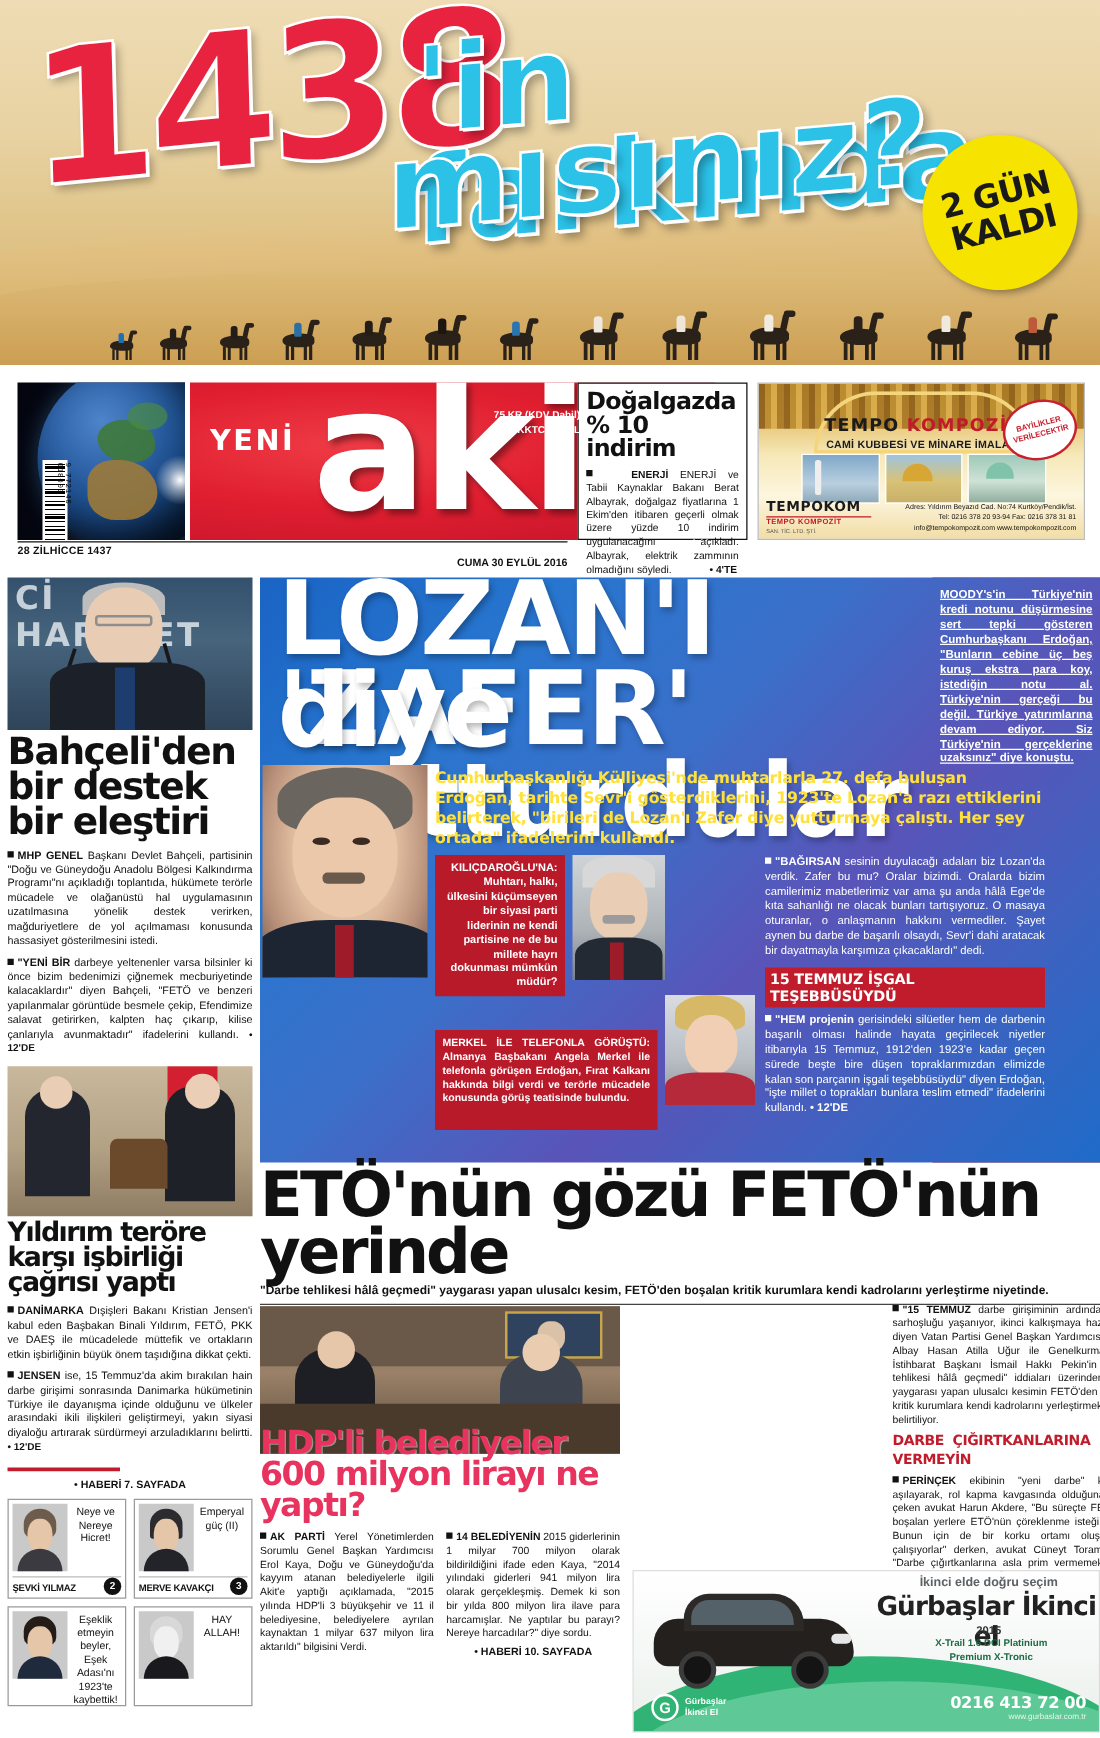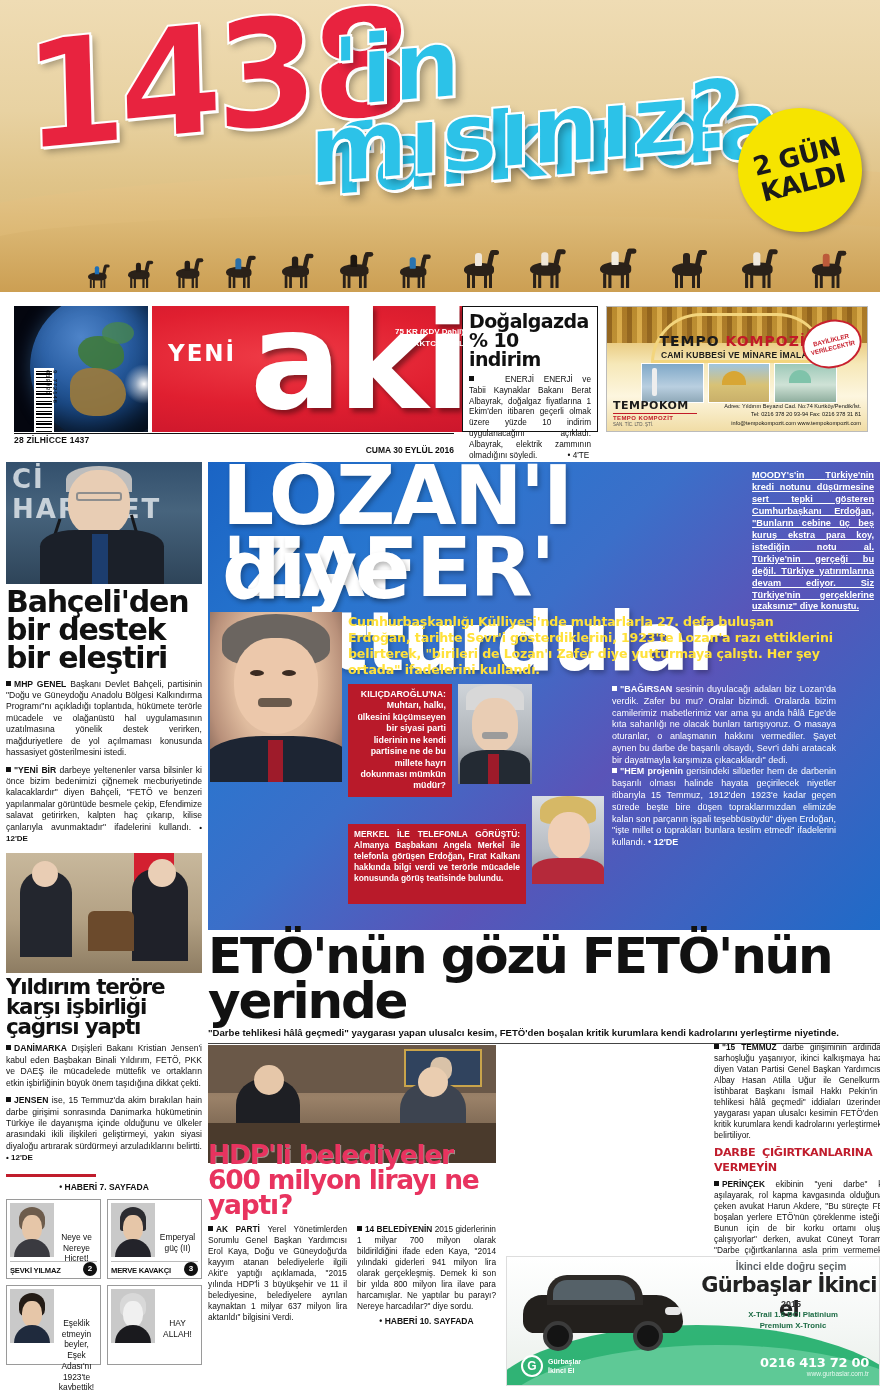--- a/index.html
+++ b/index.html
@@ -93,21 +93,21 @@
   .akit { position:absolute; left:98px; top:-24px; font-family:"DejaVu Sans", sans-serif; font-weight:900; font-size:136px; color:#fff; letter-spacing:-4px;
           text-shadow: 3px 4px 5px rgba(0,0,0,.4);}
   .price { position:absolute; left:152px; top:20px; font-size:8px; color:#fff; font-weight:700; text-align:right; width:160px; line-height:1.5; z-index:5;}
   .weburl { position:absolute; left:370px; top:124px; font-size:7.5px; color:#fff; font-weight:700; z-index:5;}
   .datestr { position:absolute; left:300px; top:153px; width:154px; font-size:8.5px; font-weight:700; color:#111; text-align:right;}
 
   
   .gas-box { position:absolute; left:462px; top:14px; width:136px; height:126px; border:1px solid #111; padding:5px 6px; background:#fff;}
   .gas-h { font-family:"DejaVu Sans", sans-serif; font-weight:900; font-size:19px; line-height:1.0; color:#111; letter-spacing:-.6px; }
   .gas-b { margin-top:6px; font-size:8.2px; line-height:1.32; color:#111; text-align:justify; }
-  .gas-b b { font-weight:400;padding-left:28px; }
+  .gas-b b { font-weight:700;padding-left:28px; }
 
   
   .tempo { position:absolute; left:606px; top:14px; width:262px; height:126px; border:1px solid #bbb; overflow:hidden;
      background: linear-gradient(180deg,#c6932f 0%, #e3bb63 18%, #f6e8b8 46%, #fdf6df 72%, #f1dda6 100%);}
   .tempo-pat { position:absolute; left:0; top:0; width:262px; height:36px;
      background: repeating-linear-gradient(90deg,#8d5f1a 0 5px,#b98a2e 5px 10px,#d9ab4a 10px 15px,#a87725 15px 20px);
      opacity:.92;}
   .tempo-arch { position:absolute; left:44px; top:6px; width:176px; height:50px; border:3px solid #f3d57d; border-radius: 88px 88px 0 0; background:transparent;}
   .tempo-t1 { position:absolute; left:0; top:26px; width:262px; text-align:center; font-family:"DejaVu Sans", sans-serif; font-weight:800; font-size:14px; color:#1b1b1b; letter-spacing:1px;}
   .tempo-t1 em { font-style:normal; color:#c21a28; }
@@ -230,21 +230,21 @@
   .hl-obama { font-size:21px; }
   .hab { text-align:center; font-size:8.5px; font-weight:900; margin-top:4px; color:#111;}
 
   
   .cols { margin-top:7px; display:grid; grid-template-columns:1fr 1fr; gap:6px; }
   .ccard { border:1px solid #9a9a9a; height:80px; position:relative; background:#fff; padding:3px; }
   .ccard .ph { position:absolute; left:3px; top:3px; width:44px; height:54px; overflow:hidden; background:#c9c9c9;}
   .ccard .ph .h { position:absolute; left:9px; top:4px; width:26px; height:24px; background:#6d5c4c; border-radius:50% 50% 30% 30%;}
   .ccard .ph .f { position:absolute; left:12px; top:12px; width:20px; height:26px; background:#e6c6a8; border-radius:45%;}
   .ccard .ph .b { position:absolute; left:4px; top:36px; width:36px; height:20px; background:#3a3a40; border-radius:24px 24px 0 0;}
-  .ccard .ttl { position:absolute; left:50px; top:4px; right:4px; font-size:8.4px; line-height:1.28; color:#111; text-align:center; font-weight:500;margin-top:28px;}
+  .ccard .ttl { position:absolute; left:50px; top:4px; right:4px; font-size:8.4px; line-height:1.28; color:#111; text-align:center; font-weight:500;}
   .ccard .nm { position:absolute; left:3px; bottom:3px; font-size:7.6px; font-weight:800; color:#111; letter-spacing:-.2px;}
   .ccard .pgb { position:absolute; right:3px; bottom:2px; width:14px; height:14px; background:#111; color:#fff; border-radius:50%;
                 font-size:8px; font-weight:800; display:flex; align-items:center; justify-content:center;}
   .ccard .sep { position:absolute; left:3px; right:3px; bottom:16px; height:1px; background:#bbb; }
 
   
   .eto { position:absolute; left:208px; top:934px; width:672px; }
   .eto h1 { font-family:"DejaVu Sans", sans-serif; font-weight:900; font-size:50px; line-height:.9; color:#111; letter-spacing:-2.2px;}
   .eto .sub { font-size:9.6px; font-weight:600; color:#111; margin-top:3px; line-height:1.25;}
   .eto-rule { height:1px; background:#444; margin-top:4px; }
@@ -557,20 +557,21 @@
       <div class="hair"></div>
         <div class="face"></div>
         <div class="suit"></div>
     </div>
 
     <div class="rcol">
       <p>
         <span class="bullet"></span><b>"BAĞIRSAN</b>
         <span>sesinin duyulacağı adaları biz Lozan'da verdik. Zafer bu mu? Oralar bizimdi. Oralarda bizim camilerimiz mabetlerimiz var ama şu anda hâlâ Ege'de kıta sahanlığı ne olacak bunları tartışıyoruz. O masaya oturanlar, o anlaşmanın hakkını vermediler. Şayet aynen bu darbe de başarılı olsaydı, Sevr'i dahi aratacak bir dayatmayla karşımıza çıkacaklardı" dedi.</span>
       </p>
+      <div class="rhead">15 TEMMUZ İŞGAL TEŞEBBÜSÜYDÜ</div>
       <p>
         <span class="bullet"></span><b>"HEM projenin</b>
         <span>gerisindeki silüetler hem de darbenin başarılı olması halinde hayata geçirilecek niyetler itibarıyla 15 Temmuz, 1912'den 1923'e kadar geçen sürede beşte bire düşen topraklarımızdan elimizde kalan son parçanın işgali teşebbüsüydü" diyen Erdoğan, "işte millet o toprakları bunlara teslim etmedi" ifadelerini kullandı.</span>
         <b>• 12'DE</b>
       </p>
     </div>
   </div>
 
   <div class="moody-wrap">
     <p>

